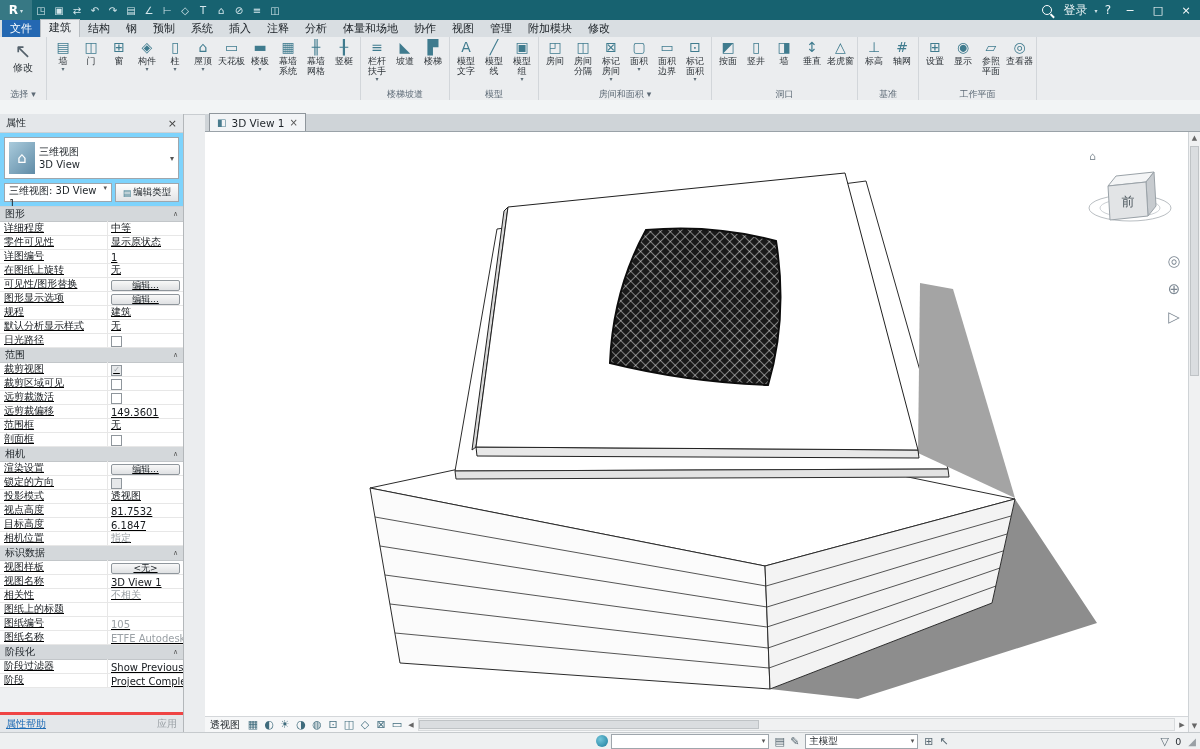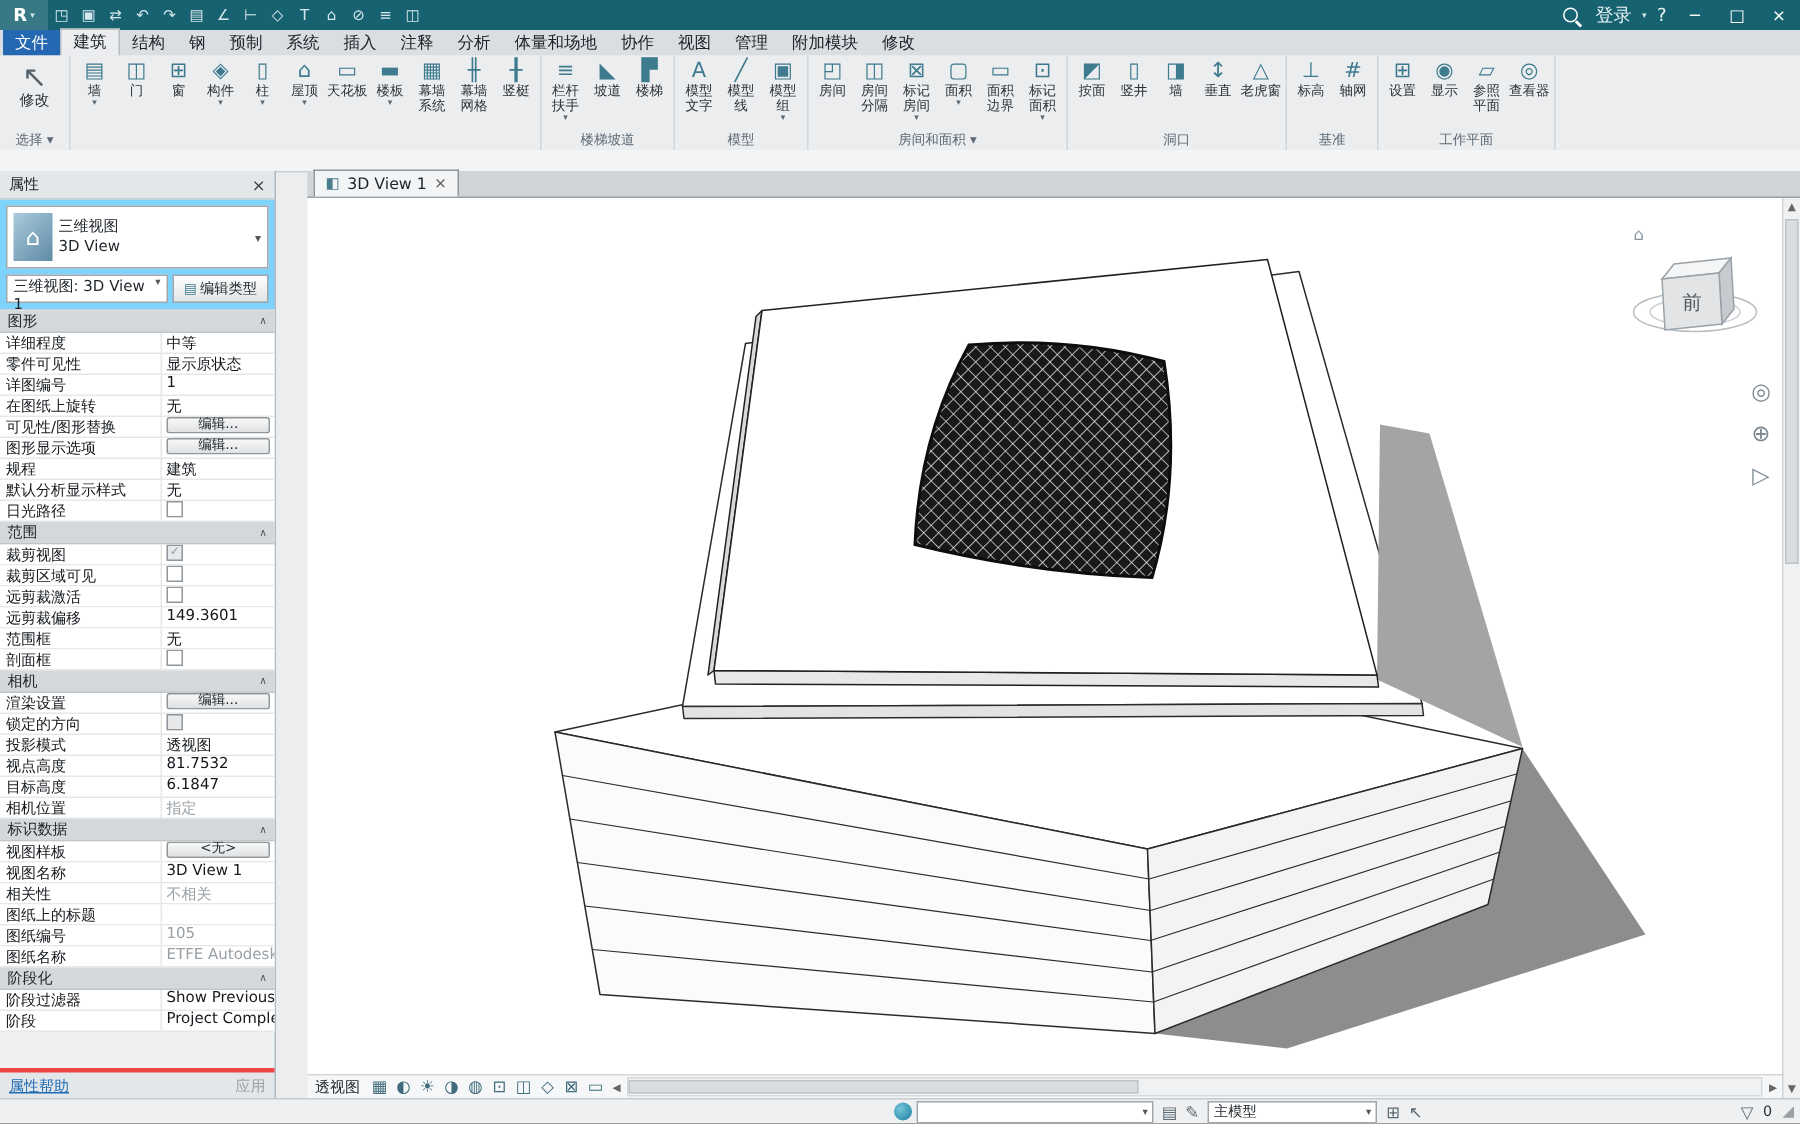--- a/index.html
+++ b/index.html
@@ -53,21 +53,21 @@
   .irow{display:flex;margin:0 4px 4px;gap:3px;height:19px;min-height:19px;}
   .icombo{flex:1;background:#fff;border:1px solid #9fa6ac;display:flex;align-items:flex-start;padding:0 4px;font-size:10px;color:#1e2429;}
   .icombo .c{margin-left:auto;font-size:7px;color:#555;}
   .etbtn{width:64px;background:linear-gradient(#fdfdfd,#e2e4e6);border:1px solid #9fa6ac;font-size:9.5px;
          display:flex;align-items:center;justify-content:center;gap:2px;color:#1e2429;font-family:inherit;padding:0;}
   .eticon{color:#3f7b8e;font-size:9px;}
   .pgrid{border-top:1px solid #cdd1d4;background:#fff;}
   .psec{height:14px;background:#d4d8db;border-bottom:1px solid #c2c6c9;display:flex;align-items:center;
         padding:0 5px;color:#22282d;}
   .psec .ch{margin-left:auto;font-size:7px;color:#555;}
-  .prow{display:flex;height:13px;border-bottom:1px solid #e7e7e7;background:#fff;align-items:flex-start;}
+  .prow{display:flex;height:13px;border-bottom:1px solid #e7e7e7;background:#fff;align-items:flex-end;text-decoration:underline;}
   .plab{width:99px;display:flex;align-items:center;padding:0 4px;border-right:1px solid #e7e7e7;
         color:#15191d;white-space:nowrap;overflow:hidden;}
   .pval{flex:1;display:flex;align-items:center;padding:0 3px;overflow:hidden;white-space:nowrap;color:#15191d;}
   .pval.dis{color:#9aa0a5;}
   .editbtn{width:100%;height:11px;font-size:9px;line-height:9px;background:linear-gradient(#f8f8f8,#dfe1e3);
            border:1px solid #8f969c;border-radius:2px;padding:0;color:#22282d;font-family:inherit;}
   .cb{display:inline-block;width:9px;height:9px;border:1px solid #8f969c;background:#fff;font-size:8px;
       line-height:8px;text-align:center;color:#333;}
   .cb.dis{background:#e6e8ea;color:#9aa0a5;}
   .pfill{flex:1;background:#eef0f2;}

